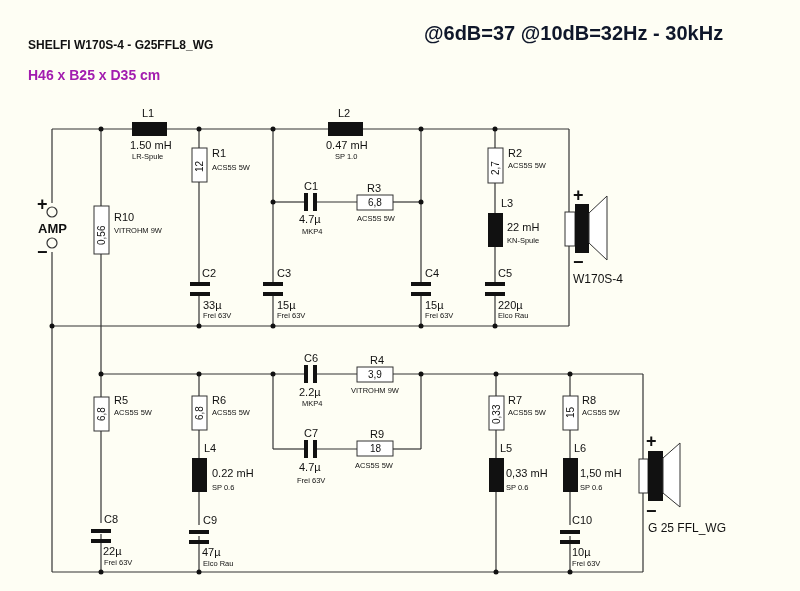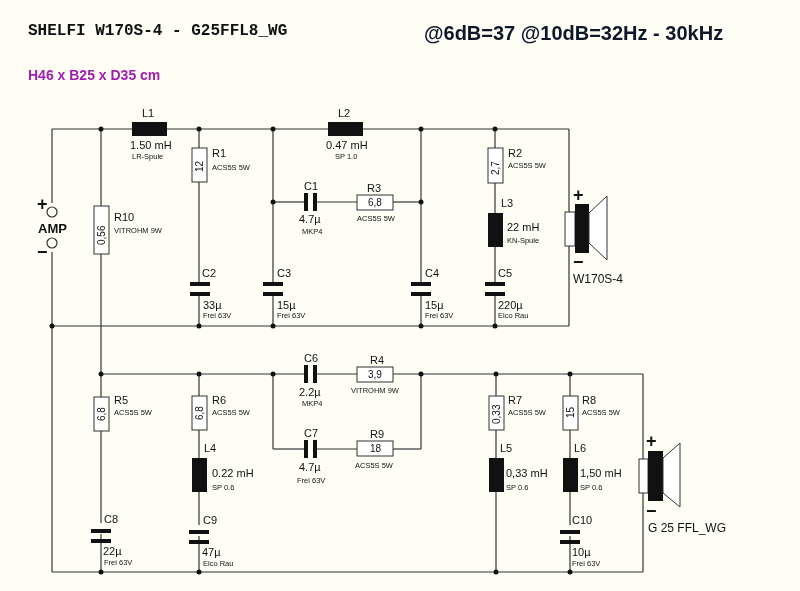--- a/index.html
+++ b/index.html
@@ -1,17 +1,17 @@
 <!DOCTYPE html>
 <html><head>
 <meta charset="utf-8">
 <style>
   html, body { margin:0; padding:0; background:#fefef4; }
   body { width:800px; height:591px; position:relative; overflow:hidden; font-family:"Liberation Sans", sans-serif; }
-  .title { position:absolute; left:28px; top:22px; font-size:16px; font-weight:bold; color:#111; white-space:nowrap;font-family:Liberation Mono, monospace; }
+  .title { position:absolute; left:28px; top:38px; font-size:12px; font-weight:bold; color:#111; white-space:nowrap; }
   .title2 { position:absolute; left:424px; top:22px; font-size:20px; font-weight:bold; color:#0f172a; white-space:nowrap; }
   .subtitle { position:absolute; left:28px; top:67px; font-size:14px; font-weight:bold; color:#a21caf; white-space:nowrap; }
   svg { position:absolute; left:0; top:0; }
   svg text { font-family:"Liberation Sans", sans-serif; fill:#111; }
   .lbl { font-size:11px; }
   .val { font-size:11px; }
   .sub { font-size:7.5px; }
   .rv { font-size:10px; }
 </style>
 </head>

